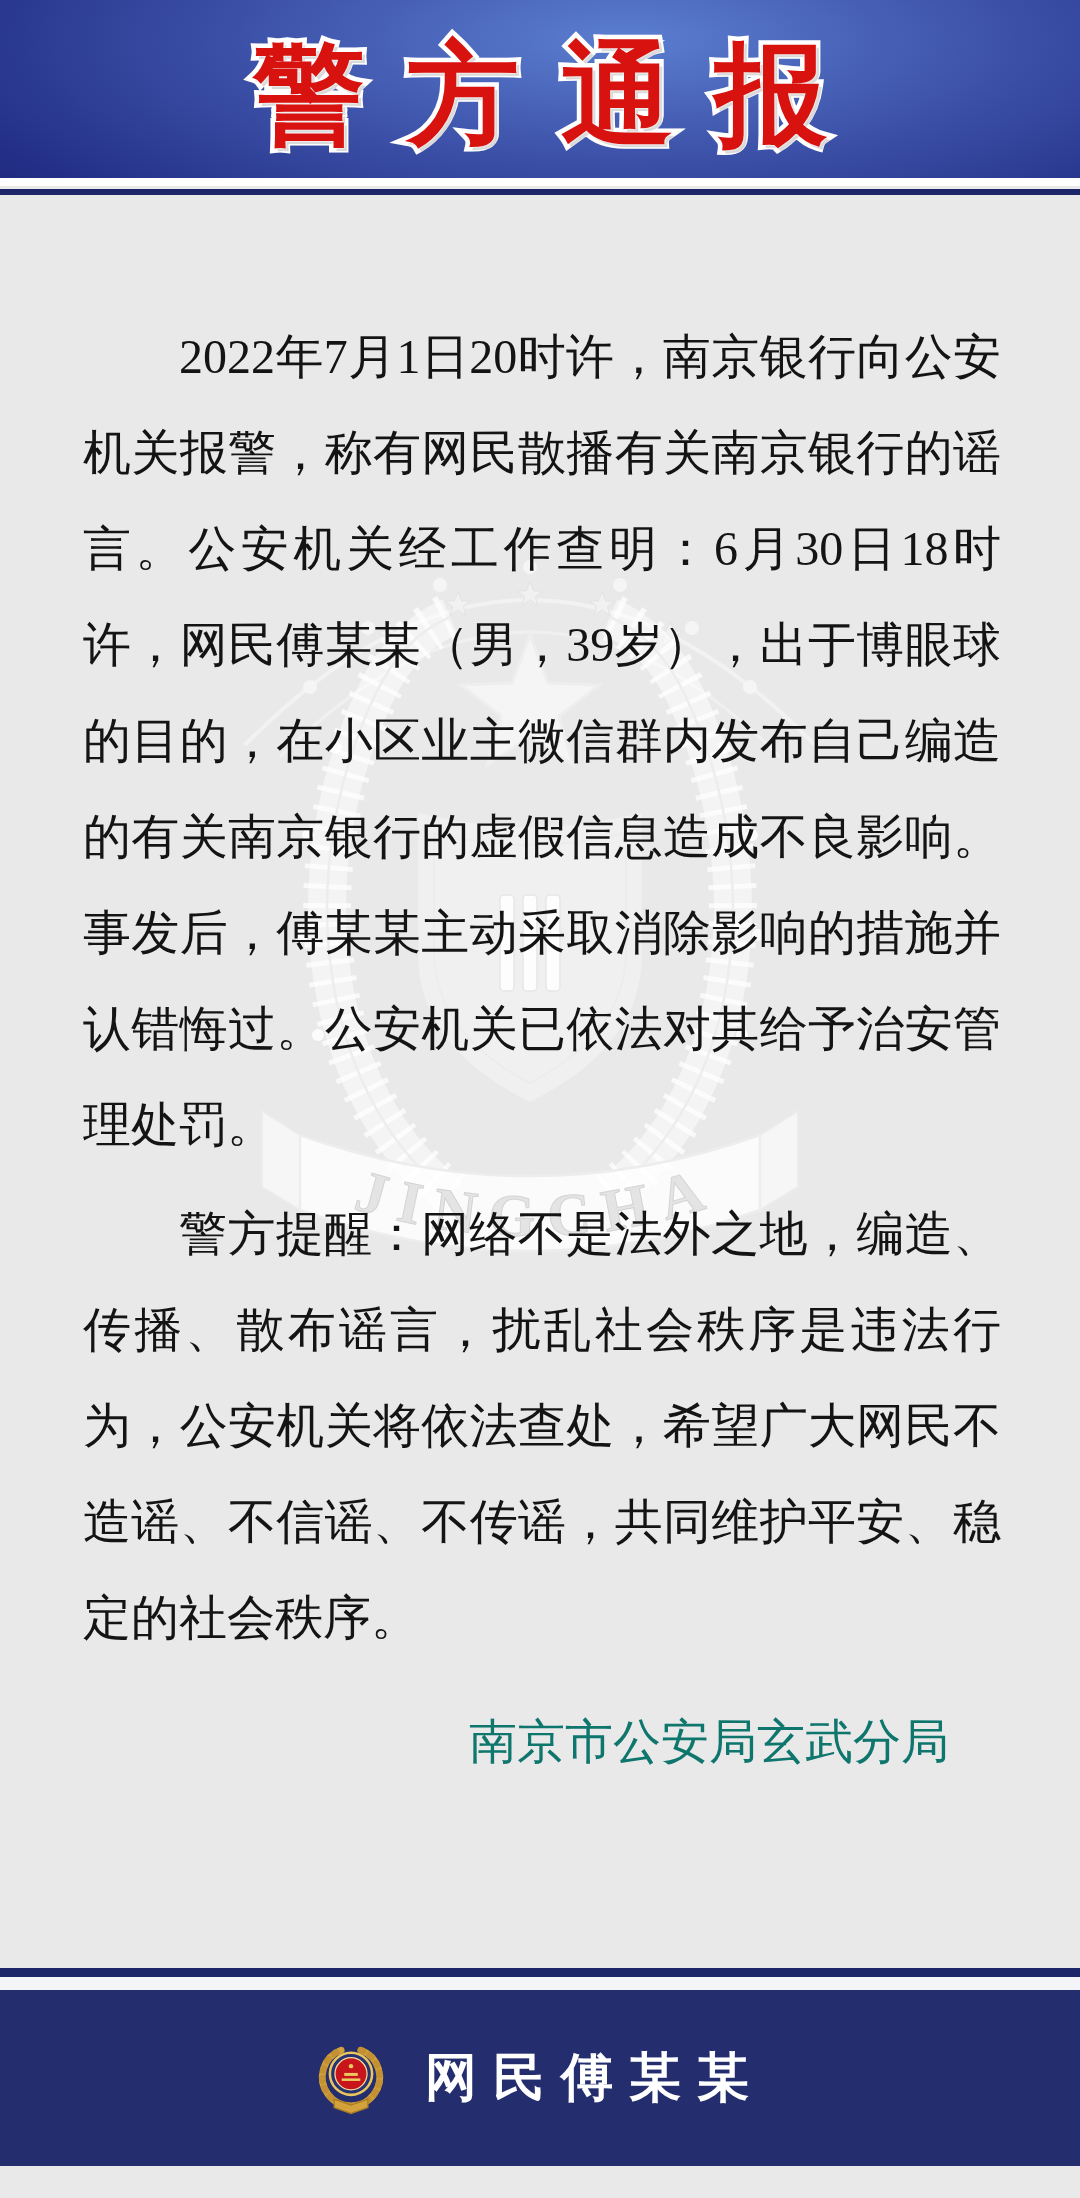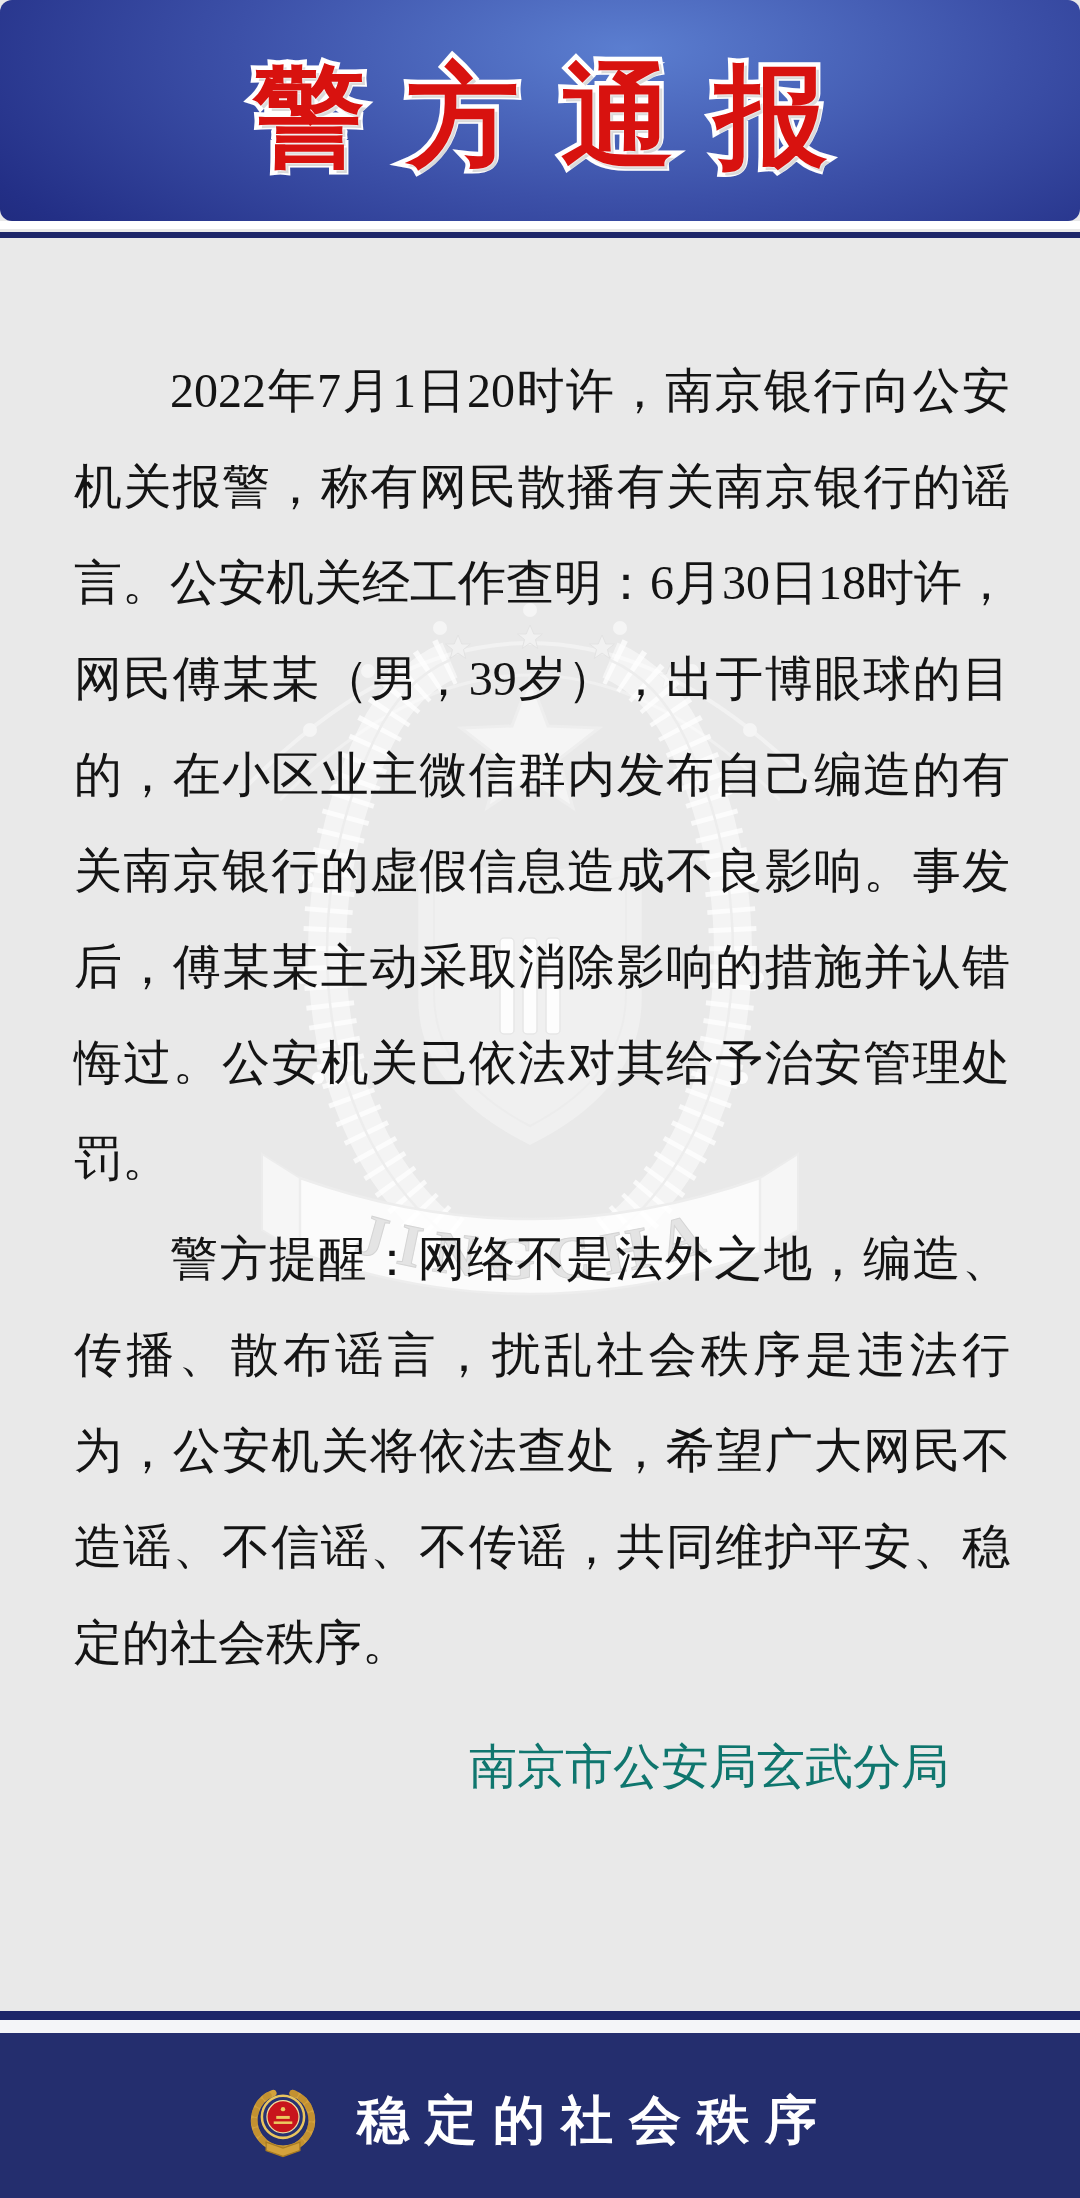--- a/index.html
+++ b/index.html
@@ -8,31 +8,30 @@
     position: relative;
     width: 1080px;
     height: 2198px;
     margin: 0 auto;
     overflow: hidden;
     background: #e9e9e9;
     font-family: "Liberation Serif", serif;
   }
   
   .header {
-    height: 221px;
+    height: 178px;
     background:
       radial-gradient(ellipse 95% 180% at 58% 22%,
         #5b7ed0 0%, #3c50a8 34%, #27359­0 55%, #1a2370 78%, #141b60 100%);
     background-color: #27348c;
     background-image: radial-gradient(ellipse 95% 180% at 58% 22%,
         #5b7ed0 0%, #3c50a8 38%, #232f86 70%, #141b60 100%);
     display: flex;
     align-items: center;
     justify-content: center;
-    border-radius: 12px;
   }
   .header-title {
     font-family: "Liberation Sans", sans-serif;
     font-weight: 900;
     font-size: 112px;
     line-height: 1;
     letter-spacing: 42px;
     text-indent: 42px;
     color: #d8120f;
     -webkit-text-stroke: 9px #ffffff;
@@ -66,21 +65,21 @@
     pointer-events: none;
   }
   .body-text {
     position: relative;
     font-size: 48px;
     line-height: 96px;
     color: #141414;
     text-align: justify;
     z-index: 1;
   }
-  .body-text p { text-indent: 2em; margin: 4px; }
+  .body-text p { text-indent: 2em; margin: 13px; }
   .sign-block {
     position: relative;
     z-index: 1;
     width: max-content;
     margin: 28px 65px 0 auto;
     text-align: center;
     font-size: 48px;
     line-height: 96px;
     color: #0f766e;
   }
@@ -201,16 +200,16 @@
 
       <circle cx="42" cy="40" r="25" fill="#273272" stroke="#e9c55e" stroke-width="3"></circle>
 
       <circle cx="42" cy="40" r="19" fill="#c8151c" stroke="#f3df9a" stroke-width="1.5"></circle>
       <circle cx="42" cy="31" r="2.6" fill="#ecc95f"></circle>
       <rect x="34" y="39" width="16" height="3.5" fill="#ecc95f"></rect>
       <rect x="31" y="45.5" width="22" height="3" fill="#ecc95f"></rect>
 
       <path d="M22 70 L42 77 L62 70 L62 80 L42 87 L22 80 Z" fill="#d4a23c" stroke="#a87b22" stroke-width="1.5"></path>
     </svg>
-    <div class="footer-agency">稳定的社会秩序</div>
+    <div class="footer-agency">网民傅某某</div>
   </div>
 
 </div>
 
 </body></html>

